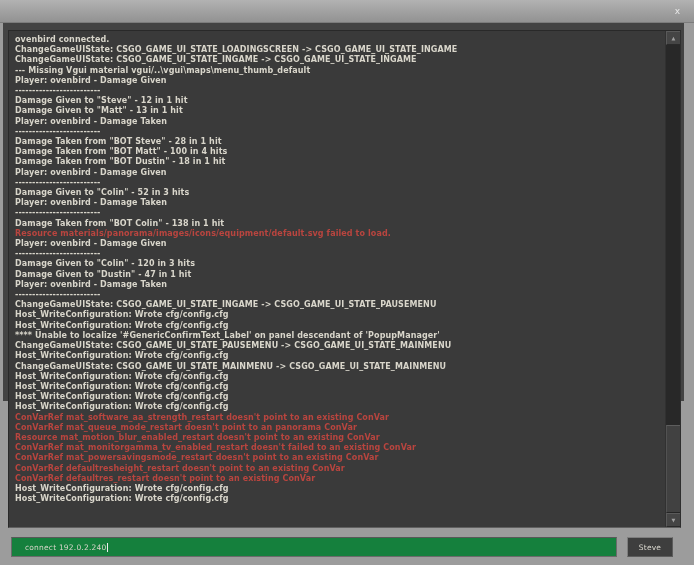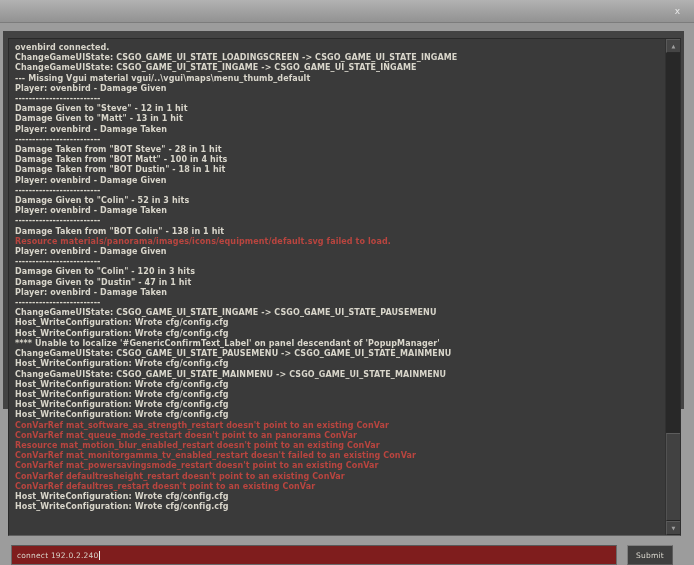--- a/index.html
+++ b/index.html
@@ -18,21 +18,21 @@
     position:absolute;left:14px;top:7px;
     font-size:8px;color:#efefed;letter-spacing:.4px;
     text-shadow:0 1px 1px rgba(0,0,0,.25);
     margin-top:48px;
   }
   .titlebar .close{
     position:absolute;right:14px;top:5px;
     font-size:9px;color:#e9e9e9;line-height:12px;cursor:default;
   }
   .body{
-    position:absolute;left:3px;top:31px;width:681px;height:378px;
+    position:absolute;left:3px;top:23px;width:681px;height:378px;
     background:#434343;
   }
   .output{
     position:absolute;left:5px;top:7px;width:673px;height:498px;
     background:#3a3a3a;
     border-top:1px solid #292929;border-left:1px solid #292929;
     border-right:1px solid #2e2e2e;border-bottom:1px solid #606060;
     overflow:hidden;
   }
   .log{
@@ -56,23 +56,23 @@
   }
   .sb-up{top:0;}
   .sb-down{bottom:0;}
   .sb-thumb{
     position:absolute;left:0;top:394px;width:15px;height:88px;
     background:#414141;
     border:1px solid #252525;border-top-color:#5d5d5d;border-left-color:#525252;
   }
   .cmd-input{
     position:absolute;left:8px;top:514px;width:606px;height:20px;
-    background:#7f1d1d;
+    background:#15803d;
     border:1px solid #6b6b6b;border-top-color:#585858;
-    display:flex;align-items:center;padding-left:5px;cursor:text;
+    display:flex;align-items:center;padding-left:13px;cursor:text;
   }
   .cmd-input .value{
     font-size:7.5px;color:#d8d5ca;letter-spacing:.2px;white-space:pre;
   }
   .caret{
     display:inline-block;width:1px;height:9px;background:#efefef;margin-left:1px;
   }
   .submit-btn{
     position:absolute;left:624px;top:514px;width:46px;height:20px;
     background:#3e3e3e;
@@ -194,16 +194,16 @@
         <div class="sb-thumb"></div>
         <div class="sb-btn sb-down">▼</div>
       </div>
     </div>
 
     <div class="cmd-input">
       <span class="value">connect 192.0.2.240</span>
         <span class="caret"></span>
     </div>
 
-    <button class="submit-btn">Submit</button>
+    <button class="submit-btn">Steve</button>
 
   </div>
 </div>
 
 </body></html>

